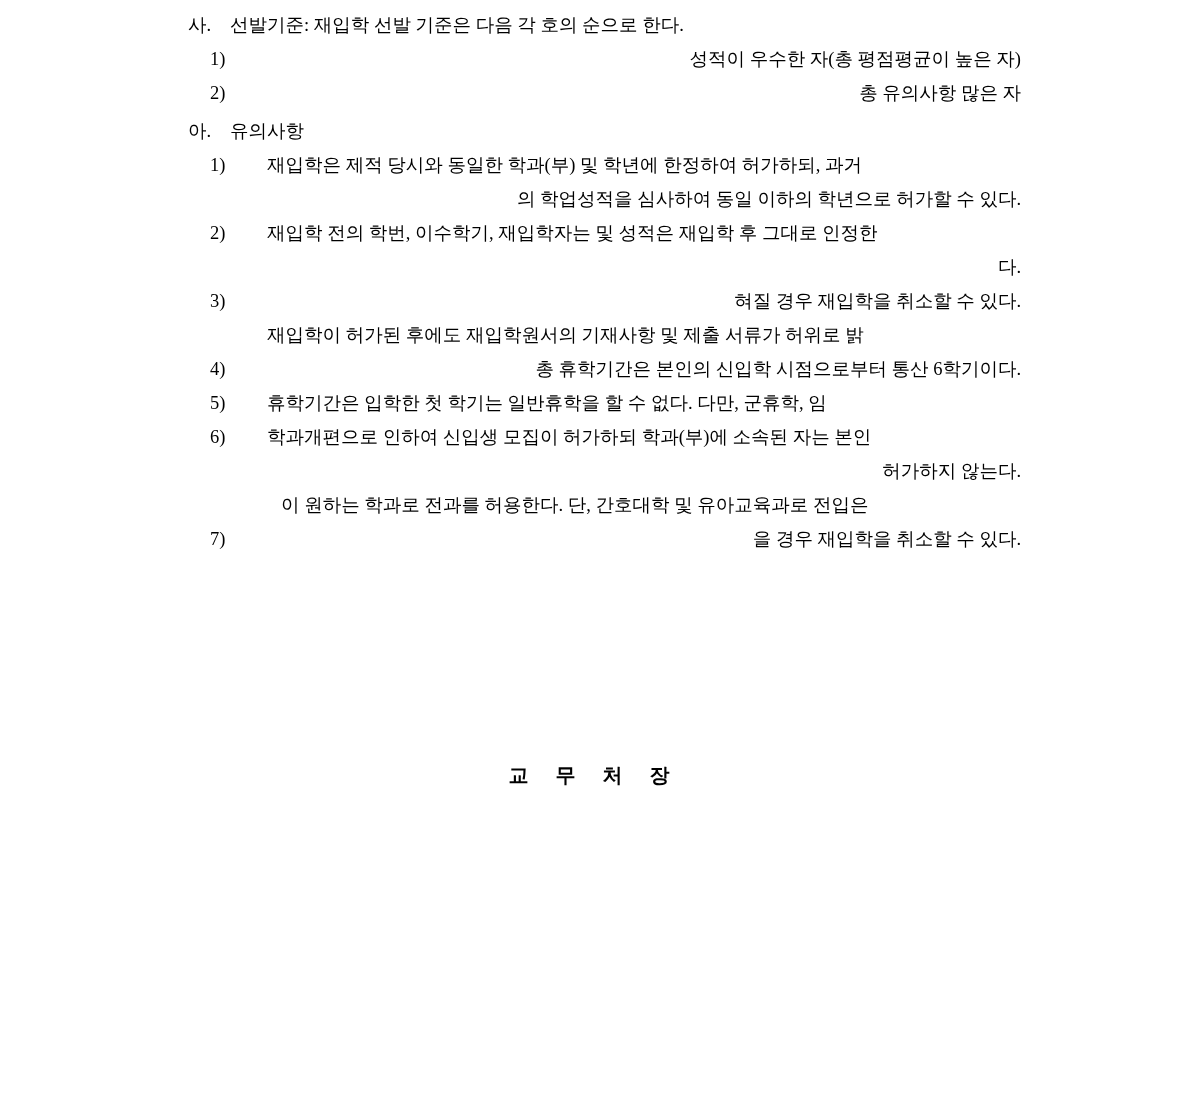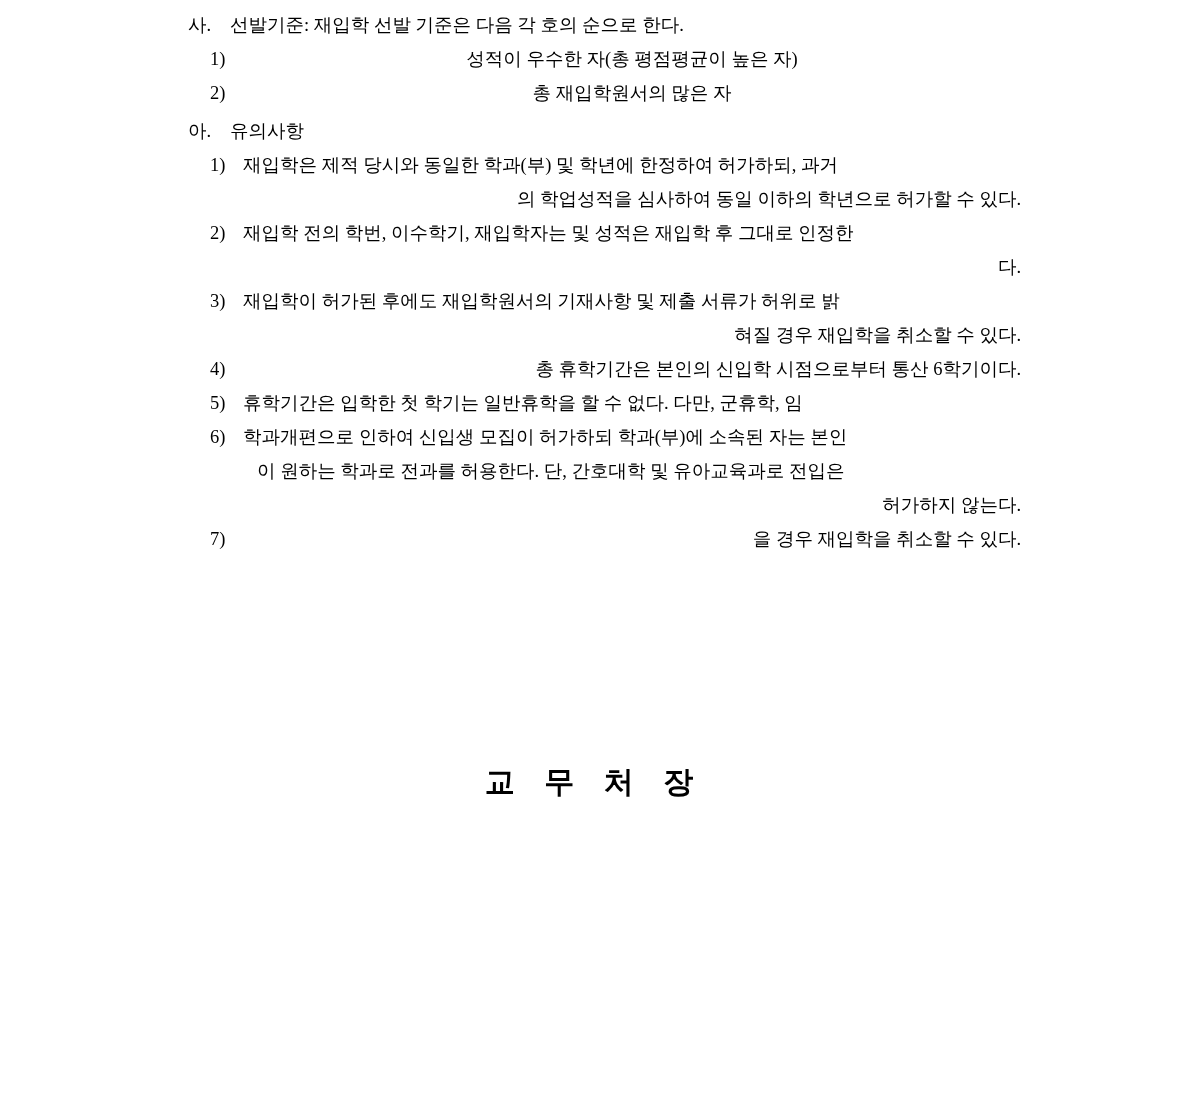--- a/index.html
+++ b/index.html
@@ -48,48 +48,49 @@
   .lvl1 { margin-top: 0; }
   .lvl1 > .marker { width: 42px; }
   .lvl1.second { margin-top: 4px; }
   .lvl1 .body-text { text-align: left; }
 
   
   .lvl2 { padding-left: 22px; }
   .lvl2 > .marker { width: 33px; }
 
   
-  .lvl2.short .body-text { text-align: center; }
+  .lvl2.short .body-text { text-align: right; }
 
   
   .lvl2 .body-text {
     text-indent: 0;
     padding-left: 0;
   }
   .hang {
     display: block;
     text-align: justify;
     text-justify: inter-character;
+    margin-left: 24px;
   }
   .hang.cont {
     padding-left: 14px;
     text-align: justify;
   }
   .hang.last {
     text-align: right;
   }
 
   
   .signature {
     position: absolute;
     left: 0;
     right: 0;
     top: 762px;
     text-align: center;
-    font-size: 30px;
+    font-size: 20px;
     font-weight: bold;
     letter-spacing: 11px;
     font-family: "Liberation Serif", "DejaVu Serif", serif;
   }
 </style>
 </head>
 <body>
 
 <div class="page">
 
@@ -98,21 +99,21 @@
     <span class="body-text">선발기준: 재입학 선발 기준은 다음 각 호의 순으로 한다.</span>
   </div>
 
   <div class="block lvl2 short">
     <span class="marker">1)</span>
     <span class="body-text">성적이 우수한 자(총 평점평균이 높은 자)</span>
   </div>
 
   <div class="block lvl2 short">
     <span class="marker">2)</span>
-    <span class="body-text">총 재입학원서의 많은 자</span>
+    <span class="body-text">총 유의사항 많은 자</span>
   </div>
 
   <div class="block lvl1 second">
     <span class="marker">아.</span>
     <span class="body-text">유의사항</span>
   </div>
 
   <div class="block lvl2">
     <span class="marker">1)</span>
     <span class="body-text">
@@ -125,22 +126,22 @@
     <span class="marker">2)</span>
     <span class="body-text">
       <span class="hang">재입학 전의 학번, 이수학기, 재입학자는 및 성적은 재입학 후 그대로 인정한</span>
       <span class="hang cont last">다.</span>
     </span>
   </div>
 
   <div class="block lvl2">
     <span class="marker">3)</span>
     <span class="body-text">
+      <span class="hang cont last">혀질 경우 재입학을 취소할 수 있다.</span>
       <span class="hang">재입학이 허가된 후에도 재입학원서의 기재사항 및 제출 서류가 허위로 밝</span>
-      <span class="hang cont last">혀질 경우 재입학을 취소할 수 있다.</span>
     </span>
   </div>
 
   <div class="block lvl2">
     <span class="marker">4)</span>
     <span class="body-text">
       <span class="hang last">총 휴학기간은 본인의 신입학 시점으로부터 통산 6학기이다.</span>
     </span>
   </div>
 
@@ -148,22 +149,22 @@
     <span class="marker">5)</span>
     <span class="body-text">
       <span class="hang">휴학기간은 입학한 첫 학기는 일반휴학을 할 수 없다. 다만, 군휴학, 임</span>
     </span>
   </div>
 
   <div class="block lvl2">
     <span class="marker">6)</span>
     <span class="body-text">
       <span class="hang">학과개편으로 인하여 신입생 모집이 허가하되 학과(부)에 소속된 자는 본인</span>
+      <span class="hang cont last">허가하지 않는다.</span>
       <span class="hang cont">이 원하는 학과로 전과를 허용한다. 단, 간호대학 및 유아교육과로 전입은</span>
-      <span class="hang cont last">허가하지 않는다.</span>
     </span>
   </div>
 
   <div class="block lvl2">
     <span class="marker">7)</span>
     <span class="body-text">
       <span class="hang cont last">을 경우 재입학을 취소할 수 있다.</span>
     </span>
   </div>
 

